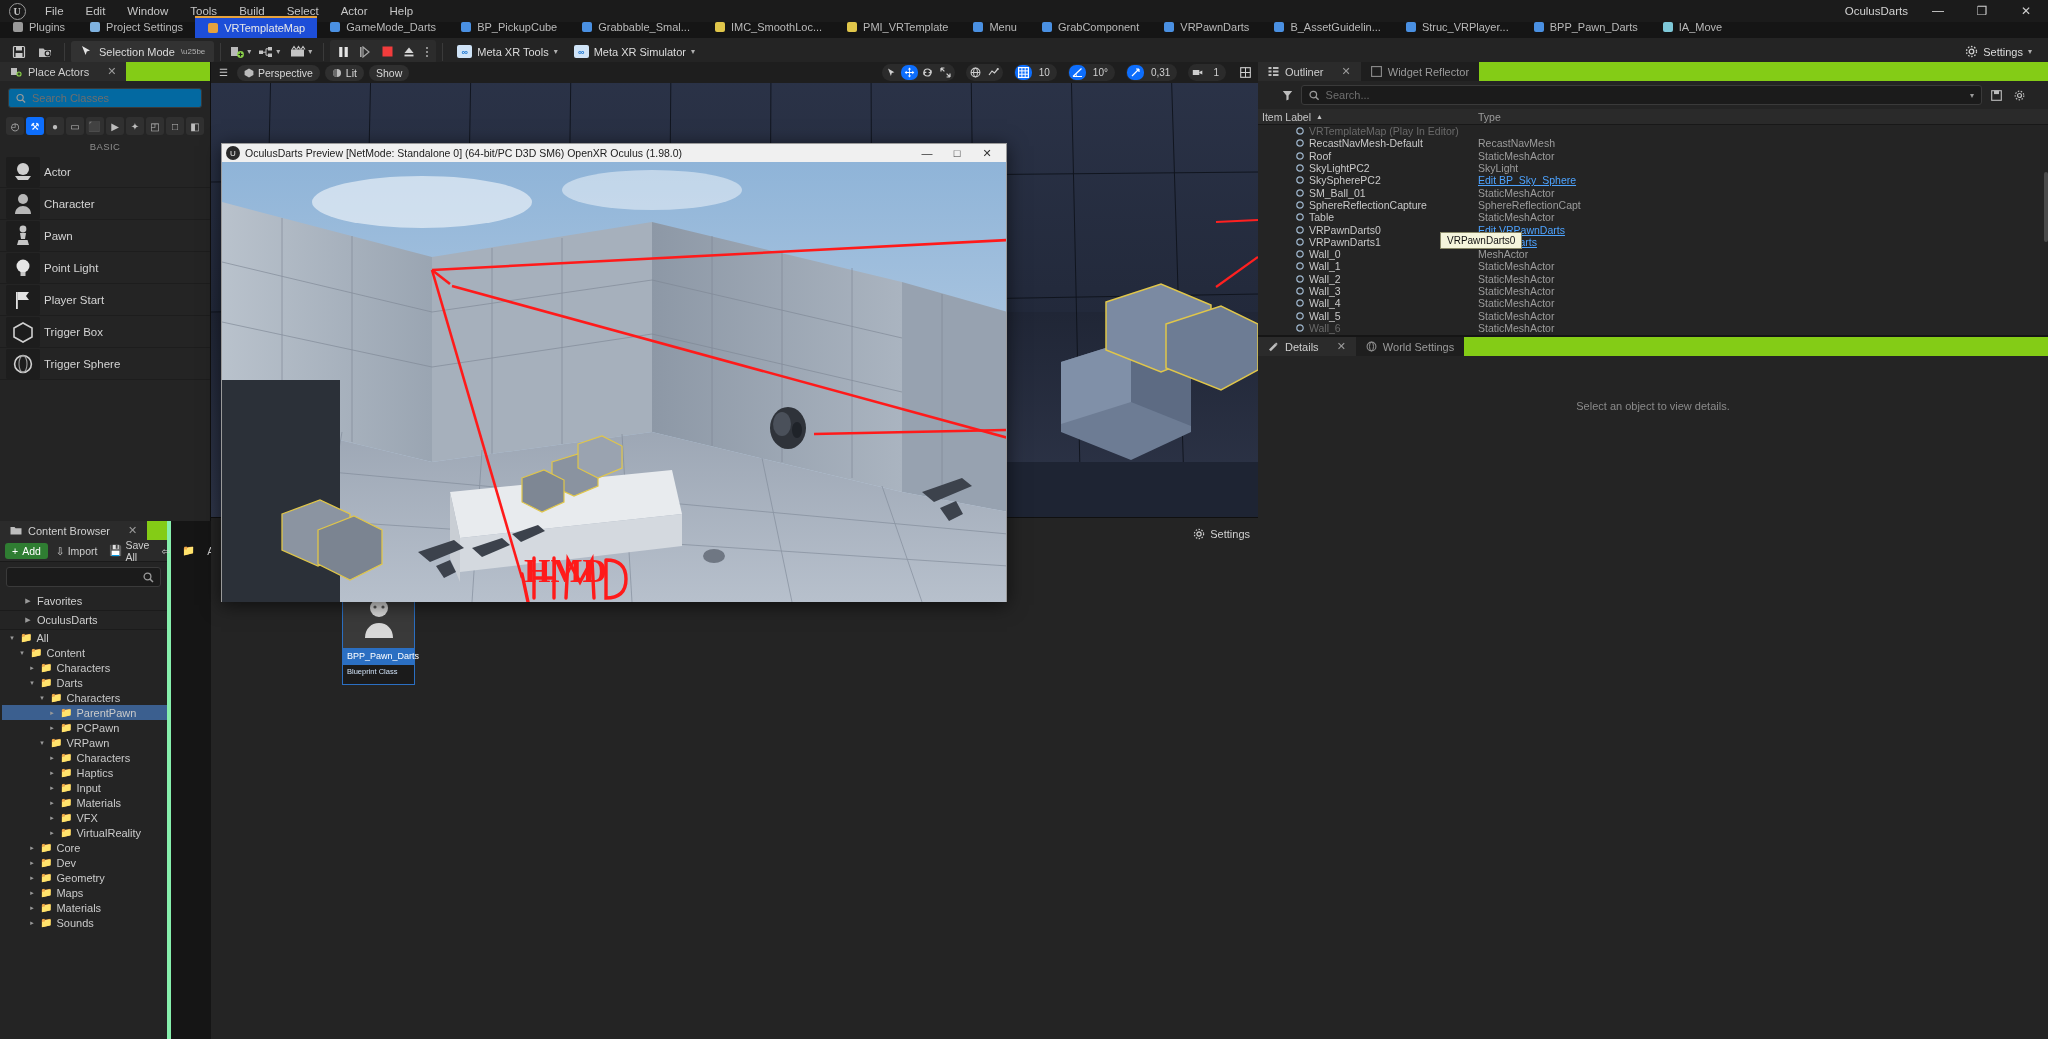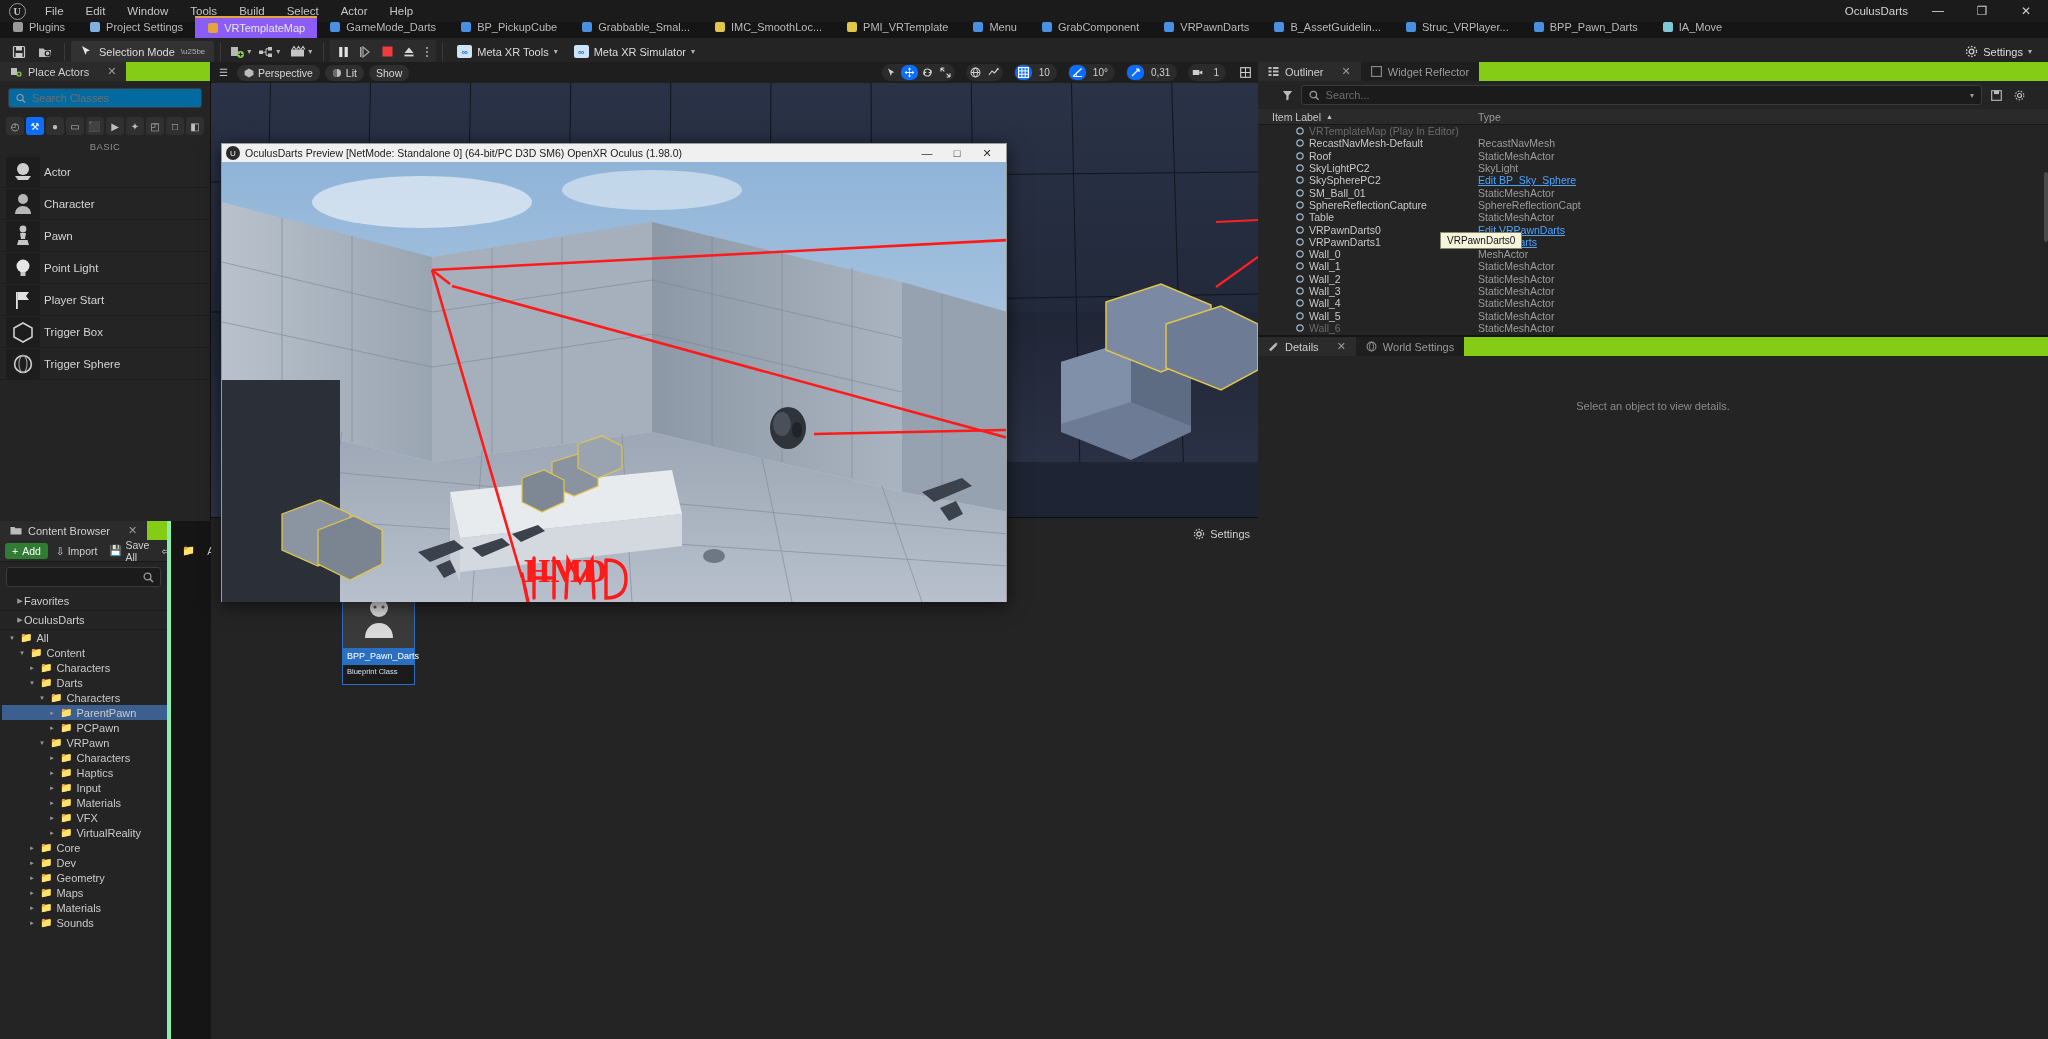--- a/index.html
+++ b/index.html
@@ -12,21 +12,21 @@
   .ue-logo { width:34px; height:22px; display:flex; align-items:center; justify-content:center; }
   .ue-logo .circ { width:17px; height:17px; border-radius:50%; border:1.6px solid #9a9a9a; display:flex;align-items:center;justify-content:center;font-size:10px;color:#c9c9c9;font-weight:bold;font-family:"Liberation Serif",serif;}
   .menu-item { font-size:11.5px; color:#c6c6c6; padding:0 11px; height:22px; line-height:22px; cursor:default; }
   .win-title { position:absolute; right:140px; top:0; height:22px; line-height:22px; font-size:11.5px; color:#d2d2d2;}
   .win-btns { position:absolute; right:0; top:0; height:22px; display:flex; }
   .win-btn { width:44px; height:22px; display:flex; align-items:center; justify-content:center; font-size:12px; color:#cfcfcf;}
 
   
   .tabstrip { position:absolute; left:0; top:16px; width:2048px; height:22px; display:flex; align-items:flex-end; }
   .tab { height:22px; display:flex; align-items:center; gap:5px; padding:0 12px; font-size:11px; color:#b9b9b9; white-space:nowrap;}
-  .tab.active { background:#8b5cf6; color:#e8e8e8; border-top:2px solid #e6a23c;}
+  .tab.active { background:#1d4ed8; color:#e8e8e8; border-top:2px solid #e6a23c;}
   .tab .ticon { width:12px; height:12px; display:inline-block; flex:0 0 auto;}
 
   
   .toolbar { position:absolute; left:0; top:38px; width:2048px; height:28px; background:#242424; display:flex; align-items:center; padding:0 6px; border-bottom:1px solid #101010;}
   .tb-btn { width:26px; height:22px; display:flex; align-items:center; justify-content:center; border-radius:3px; color:#cfcfcf;}
   .tb-sep { width:1px; height:18px; background:#3a3a3a; margin:0 6px; }
   .mode-btn { display:flex; align-items:center; gap:6px; height:22px; padding:0 9px; background:#323232; border-radius:3px; font-size:11px; color:#dcdcdc;}
   .caret { font-size:8px; color:#b0b0b0; }
   .play-group { display:flex; align-items:center; gap:2px; background:#2c2c2c; border-radius:3px; padding:1px 3px;}
   .xr-btn { display:flex; align-items:center; gap:5px; height:22px; padding:0 8px; border-radius:3px; font-size:11px; color:#dcdcdc;}
@@ -51,21 +51,21 @@
   .actor-item { display:flex; align-items:center; height:32px; margin:0 0 0 0; border-bottom:1px solid #1d1d1d; }
   .actor-thumb { width:34px; height:30px; margin:0 4px 0 6px; background:#1d1d1d; border-radius:2px; display:flex; align-items:center; justify-content:center;}
   .actor-name { font-size:11.5px; color:#d4d4d4; }
 
   
   .contentbrowser { position:absolute; left:0; top:521px; width:171px; height:518px; background:#242424; border-right:4px solid #86efac;}
   .cb-toolbar { height:22px; display:flex; align-items:center; gap:4px; padding:0 5px; background:#2a2a2a; border-bottom:1px solid #1a1a1a;}
   .cb-add { display:flex; align-items:center; gap:4px; background:#2f7d32; color:#fff; font-size:10.5px; border-radius:3px; padding:2px 7px;}
   .cb-btn { display:flex; align-items:center; gap:3px; font-size:10.5px; color:#cfcfcf; padding:2px 4px; border-radius:3px;}
   .cb-search { height:20px; margin:5px 6px; background:#1b1b1b; border:1px solid #3a3a3a; border-radius:3px; display:flex; align-items:center; justify-content:flex-end; padding:0 6px;}
-  .cb-sec { display:flex; align-items:center; font-size:11px; color:#d0d0d0; padding:3px 16px;}
+  .cb-sec { display:flex; align-items:center; gap:5px; font-size:11px; color:#d0d0d0; padding:3px 24px;}
   .tree { font-size:11px; padding-left:2px; }
   .tnode { display:flex; align-items:center; height:15px; gap:4px; color:#cacaca; white-space:nowrap;}
   .tnode.sel2 { background:#3b5f8f; }
   .arrow { width:8px; font-size:7px; color:#9a9a9a; text-align:center;}
   .folder { color:#e0b050; font-size:10px;}
 
   
   .viewport { position:absolute; left:211px; top:62px; width:1047px; height:455px; background:#1d2433; overflow:hidden;}
   .vp-toolbar { position:absolute; left:0; top:0; width:100%; height:21px; background:#1e1e1e; display:flex; align-items:center; gap:5px; padding:0 4px;}
   .vp-chip { display:flex; align-items:center; gap:4px; height:16px; padding:0 7px; border-radius:8px; background:#2f2f2f; font-size:10.5px; color:#d8d8d8;}
@@ -954,21 +954,21 @@
           </svg>
       </div>
       <div style="width:18px;height:18px;display:flex;align-items:center;justify-content:center;">
         <svg width="11" height="11" viewBox="0 0 11 11">
             <circle cx="5.5" cy="5.5" r="2" fill="none" stroke="#bdbdbd" stroke-width="1.2"></circle>
             <circle cx="5.5" cy="5.5" r="4.3" fill="none" stroke="#bdbdbd" stroke-width="1.2" stroke-dasharray="1.5 1.5"></circle>
           </svg>
       </div>
     </div>
     <div class="ol-head">
-      <div class="ol-name" style="padding-left:14px;">
+      <div class="ol-name" style="padding-left:4px;">
         <span>Item Label</span>
         <span style="font-size:7px;">▲</span>
       </div>
       <div class="ol-type">Type</div>
     </div>
     <div id="olrows" style="overflow:hidden;">
         <div class="ol-row">
           <div class="ol-name" style="color: rgb(106, 106, 106);">
             <span>
               <svg width="8" height="8" viewBox="0 0 8 8">

